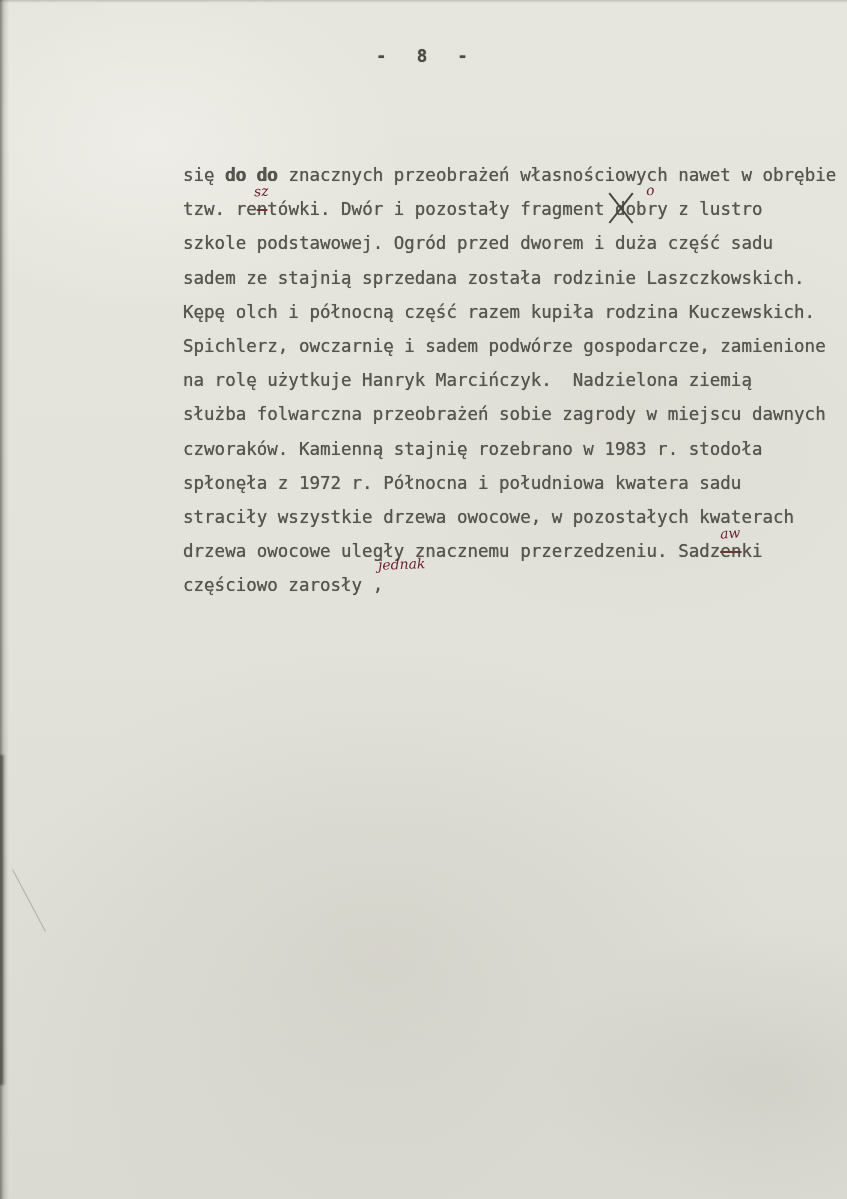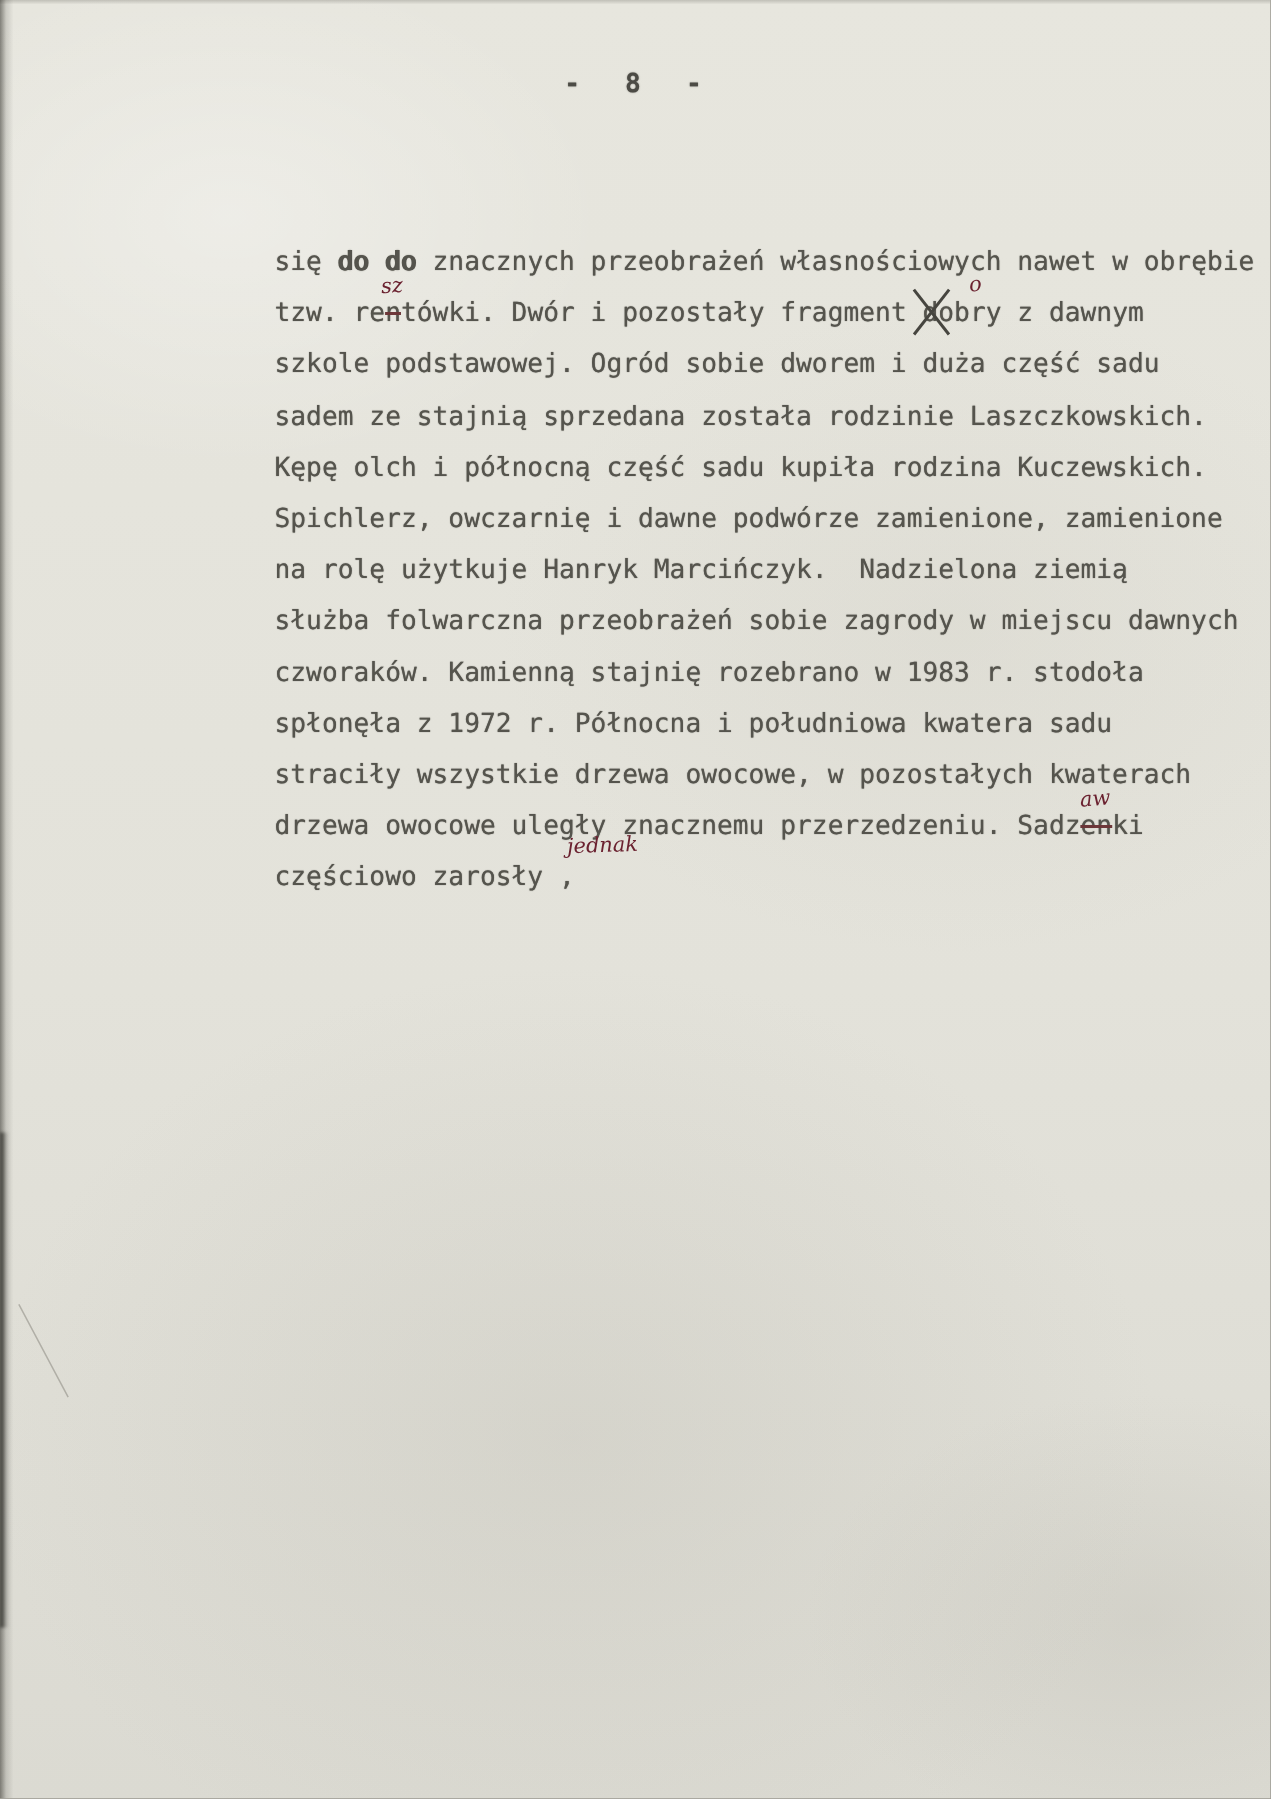--- a/index.html
+++ b/index.html
@@ -101,26 +101,26 @@
   <div class="edge-left"></div>
   <div class="edge-left-dark"></div>
   <div class="crease"></div>
 
   <div class="pageno">-  8  -</div>
 
   <div class="body-block">
 
     <div class="line"><span>się </span><span class="overstrike">do do</span><span> znacznych przeobrażeń własnościowych nawet w obrębie</span></div>
 
-    <div class="line"><span>tzw. re</span><span class="corr"><span class="struck">n</span><span class="hand sup-left">sz</span></span><span>tówki. Dwór i pozostały fragment </span><span class="xed">d</span><span class="corr"><span>ob</span><span class="hand sup-right">o</span></span><span>ry z dawnym</span></div>
+    <div class="line"><span>tzw. re</span><span class="corr"><span class="struck">n</span><span class="hand sup-left">sz</span></span><span>tówki. Dwór i pozostały fragment </span><span class="xed">d</span><span class="corr"><span>ob</span><span class="hand sup-right">o</span></span><span>ry z lustro</span></div>
 
-    <div class="line">szkole podstawowej. Ogród sobie dworem i duża część sadu</div>
+    <div class="line">szkole podstawowej. Ogród przed dworem i duża część sadu</div>
     <div class="line">sadem ze stajnią sprzedana została rodzinie Laszczkowskich.</div>
-    <div class="line">Kępę olch i północną część sadu kupiła rodzina Kuczewskich.</div>
-    <div class="line">Spichlerz, owczarnię i dawne podwórze zamienione, zamienione</div>
+    <div class="line">Kępę olch i północną część razem kupiła rodzina Kuczewskich.</div>
+    <div class="line">Spichlerz, owczarnię i sadem podwórze gospodarcze, zamienione</div>
     <div class="line">na rolę użytkuje Hanryk Marcińczyk.  Nadzielona ziemią</div>
     <div class="line">służba folwarczna przeobrażeń sobie zagrody w miejscu dawnych</div>
     <div class="line">czworaków. Kamienną stajnię rozebrano w 1983 r. stodoła</div>
     <div class="line">spłonęła z 1972 r. Północna i południowa kwatera sadu</div>
     <div class="line">straciły wszystkie drzewa owocowe, w pozostałych kwaterach</div>
 
     <div class="line"><span>drzewa owocowe uległy znacznemu przerzedzeniu. Sadz</span><span class="corr"><span class="struck">en</span><span class="hand sup-mid">aw</span></span><span>ki</span></div>
 
     <div class="line"><span>częściowo zarosły , </span><span class="corr"><span class="hand ins-below">jednak</span></span></div>
 

